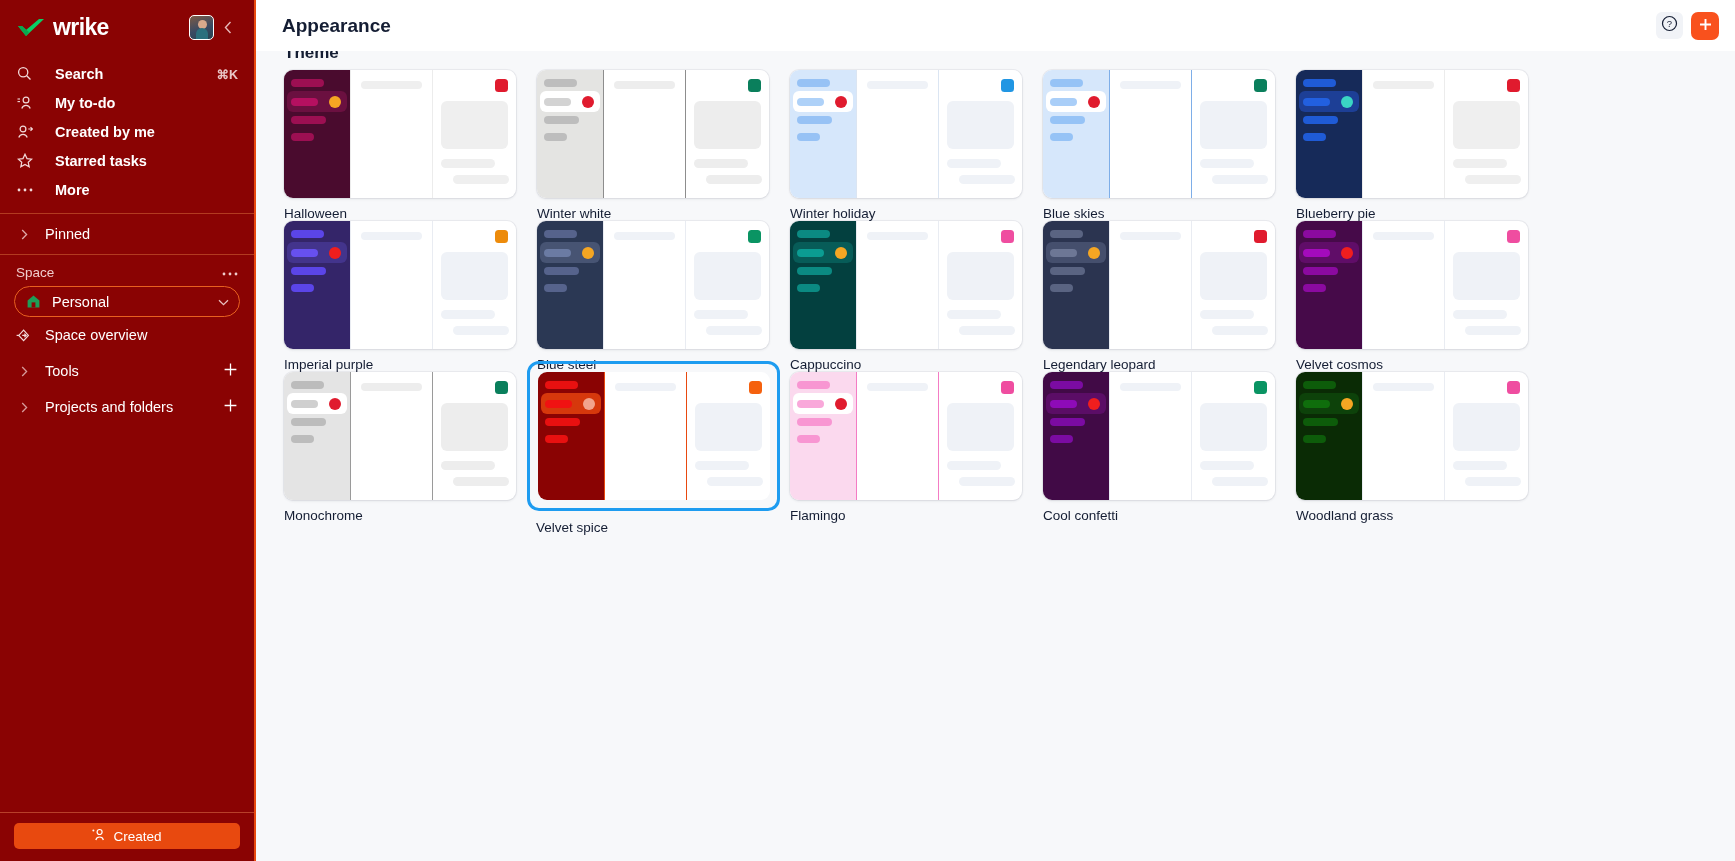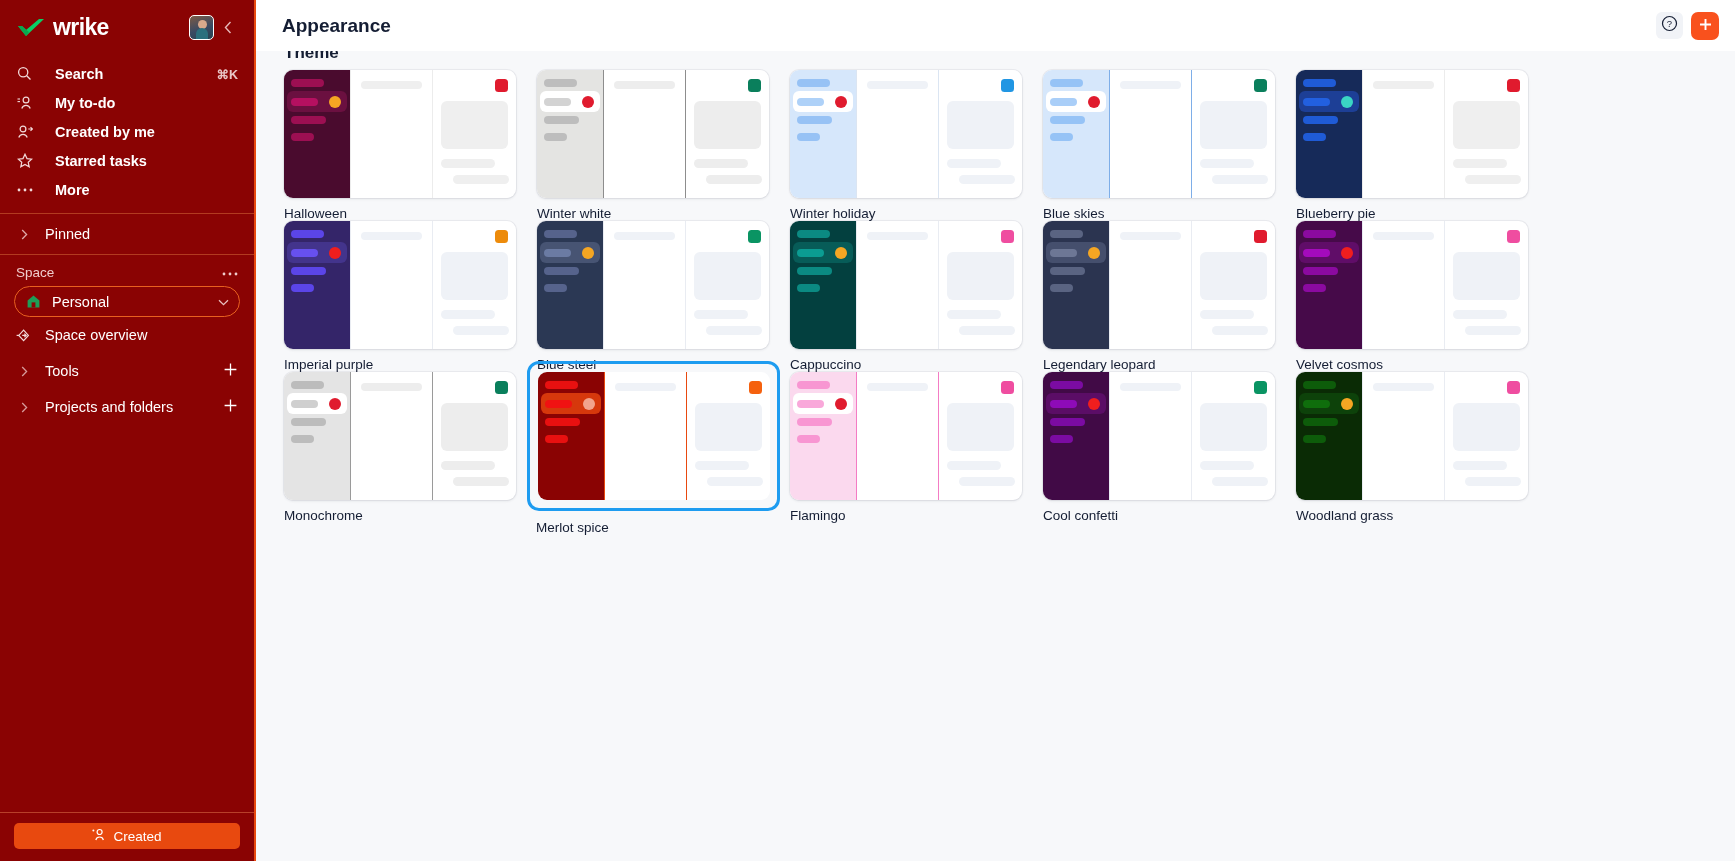--- a/index.html
+++ b/index.html
@@ -644,21 +644,21 @@
                     <div class="bar" style="background: rgb(239, 242, 247);"></div>
                   </div>
                   <div class="tc-right" style="border-left-color: rgb(232, 73, 15);">
                     <div class="badge" style="background: rgb(245, 97, 14);"></div>
                     <div class="blk" style="background: rgb(239, 242, 247);"></div>
                     <div class="b1" style="background: rgb(239, 242, 247);"></div>
                     <div class="b2" style="background: rgb(239, 242, 247);"></div>
                   </div>
                 </div>
               </div>
-              <div class="theme-name">Merlot spice</div>
+              <div class="theme-name">Velvet spice</div>
             </div>
             <div class="cell">
               <div class="theme-card">
                 <div class="tc-side" style="background: rgb(251, 217, 238);">
                   <div class="p" style="background: rgb(248, 150, 210); width: 33px;"></div>
                   <div class="sel-row" style="background: rgb(255, 255, 255);">
                     <div class="p2" style="background: rgb(249, 168, 218); width: 27px;"></div>
                     <div class="dot" style="background: rgb(224, 27, 46);"></div>
                   </div>
                   <div class="p" style="background: rgb(248, 150, 210); width: 35px;"></div>

